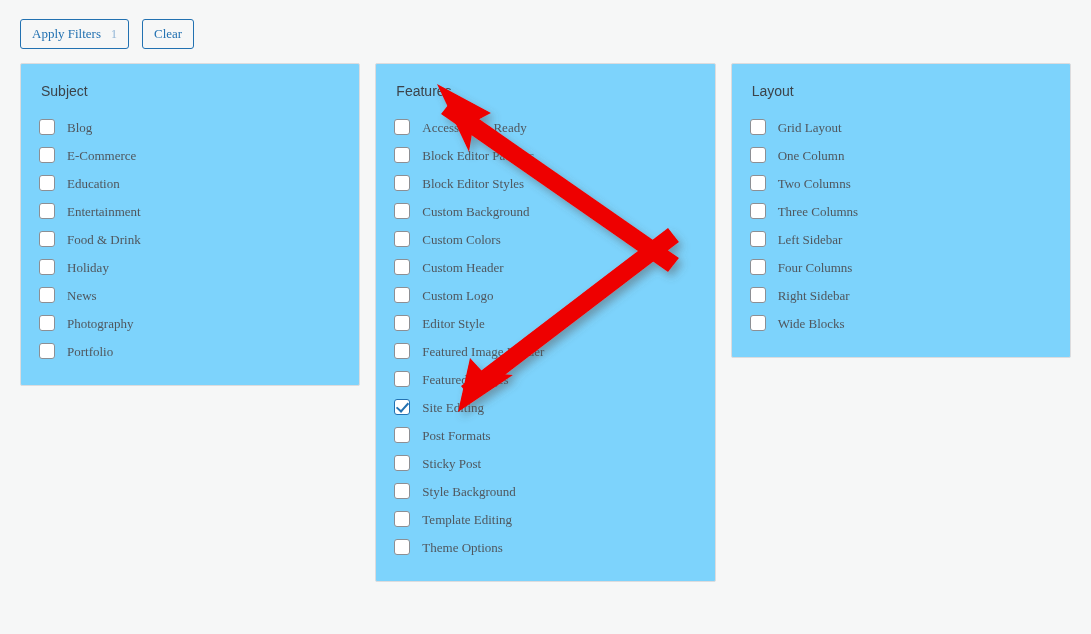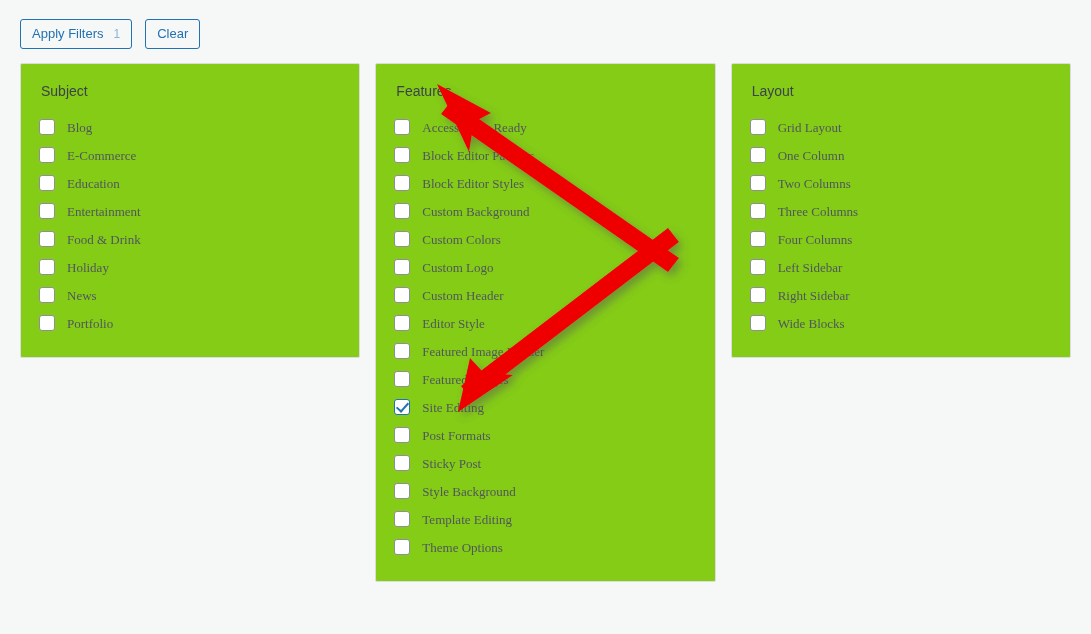--- a/index.html
+++ b/index.html
@@ -25,21 +25,21 @@
     top: 19px;
     display: flex;
     align-items: center;
     gap: 13px;
   }
   .btn {
     background: #f6f7f7;
     border: 1px solid #2271b1;
     color: #2271b1;
     border-radius: 3px;
-    font-family: Liberation Sans, sans-serif;
+    font-family: Liberation Serif, serif;
     font-size: 13px;
     line-height: 1;
     padding: 7px 11px 8px 11px;
     cursor: pointer;
     display: inline-flex;
     align-items: baseline;
     white-space: nowrap;
   }
   .btn .count {
     margin-left: 10px;
@@ -51,21 +51,21 @@
   .panels {
     position: absolute;
     left: 20px;
     top: 63px;
     width: 1051px;
     display: flex;
     align-items: flex-start;
     gap: 15px;
   }
   .panel {
-    background: #84cc16;
+    background: #7dd3fc;
     border: 1px solid #dcdcde;
     border-radius: 2px;
     width: 341px;
     padding: 18px 18px 20px 18px;
   }
   .panel-title {
     font-size: 14px;
     color: #3c434a;
     margin: 0 0 13px 2px;
     font-weight: normal;
@@ -165,20 +165,24 @@
         <label class="opt">
           <span class="cbox"></span>
           <span class="opt-label">Holiday</span>
         </label>
         <label class="opt">
           <span class="cbox"></span>
           <span class="opt-label">News</span>
         </label>
         <label class="opt">
           <span class="cbox"></span>
+          <span class="opt-label">Photography</span>
+        </label>
+        <label class="opt">
+          <span class="cbox"></span>
           <span class="opt-label">Portfolio</span>
         </label>
       </div>
     </div>
     <div class="panel">
       <div class="panel-title">Features</div>
       <div class="opt-list">
         <label class="opt">
           <span class="cbox"></span>
           <span class="opt-label">Accessibility Ready</span>
@@ -194,25 +198,25 @@
         <label class="opt">
           <span class="cbox"></span>
           <span class="opt-label">Custom Background</span>
         </label>
         <label class="opt">
           <span class="cbox"></span>
           <span class="opt-label">Custom Colors</span>
         </label>
         <label class="opt">
           <span class="cbox"></span>
+          <span class="opt-label">Custom Header</span>
+        </label>
+        <label class="opt">
+          <span class="cbox"></span>
           <span class="opt-label">Custom Logo</span>
-        </label>
-        <label class="opt">
-          <span class="cbox"></span>
-          <span class="opt-label">Custom Header</span>
         </label>
         <label class="opt">
           <span class="cbox"></span>
           <span class="opt-label">Editor Style</span>
         </label>
         <label class="opt">
           <span class="cbox"></span>
           <span class="opt-label">Featured Image Header</span>
         </label>
         <label class="opt">
@@ -259,25 +263,25 @@
         <label class="opt">
           <span class="cbox"></span>
           <span class="opt-label">Two Columns</span>
         </label>
         <label class="opt">
           <span class="cbox"></span>
           <span class="opt-label">Three Columns</span>
         </label>
         <label class="opt">
           <span class="cbox"></span>
+          <span class="opt-label">Left Sidebar</span>
+        </label>
+        <label class="opt">
+          <span class="cbox"></span>
           <span class="opt-label">Four Columns</span>
-        </label>
-        <label class="opt">
-          <span class="cbox"></span>
-          <span class="opt-label">Left Sidebar</span>
         </label>
         <label class="opt">
           <span class="cbox"></span>
           <span class="opt-label">Right Sidebar</span>
         </label>
         <label class="opt">
           <span class="cbox"></span>
           <span class="opt-label">Wide Blocks</span>
         </label>
       </div>

